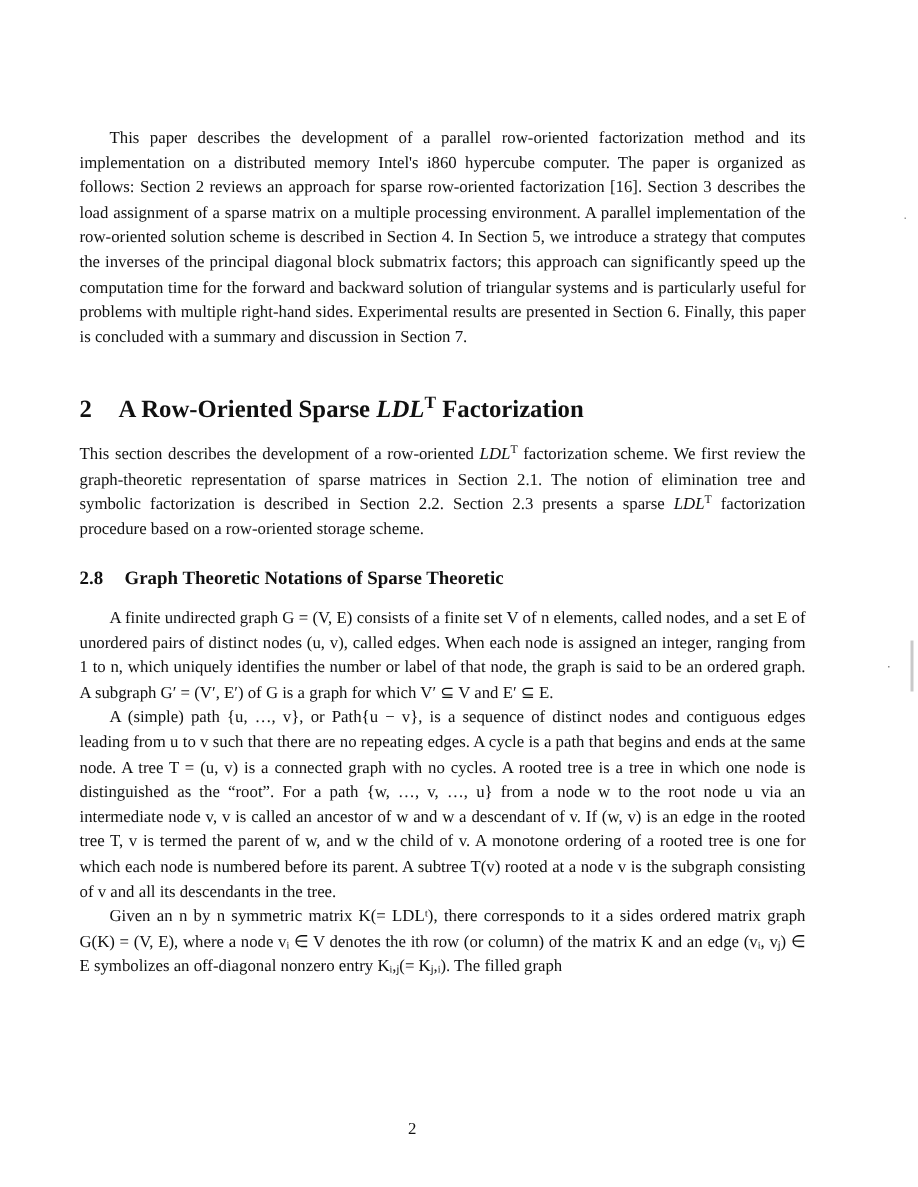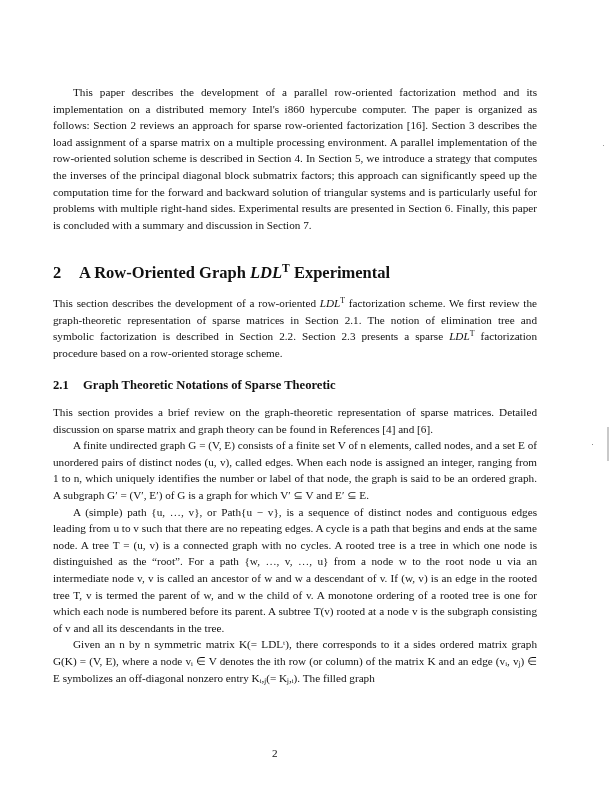--- a/index.html
+++ b/index.html
@@ -25,33 +25,32 @@
 </head>
 <body>
 
 <div class="page">
 
   <div class="text" style="top:72px;">
     <p class="p indent">This paper describes the development of a parallel row-oriented factorization method and its implementation on a distributed memory Intel's i860 hypercube computer. The paper is organized as follows: Section 2 reviews an approach for sparse row-oriented factorization [16]. Section 3 describes the load assignment of a sparse matrix on a multiple processing environment. A parallel implementation of the row-oriented solution scheme is described in Section 4. In Section 5, we introduce a strategy that computes the inverses of the principal diagonal block submatrix factors; this approach can significantly speed up the computation time for the forward and backward solution of triangular systems and is particularly useful for problems with multiple right-hand sides. Experimental results are presented in Section 6. Finally, this paper is concluded with a summary and discussion in Section 7.</p>
   </div>
 
   <div class="h2">
-    <span class="num">2</span><span>A Row-Oriented Graph </span><i>LDL</i><sup>T</sup><span> Experimental</span>
+    <span class="num">2</span><span>A Row-Oriented Sparse </span><i>LDL</i><sup>T</sup><span> Factorization</span>
   </div>
 
   <div class="text" style="top:283px;">
     <p class="p"><span>This section describes the development of a row-oriented </span><i>LDL</i><sup>T</sup><span> factorization scheme. We first review the graph-theoretic representation of sparse matrices in Section 2.1. The notion of elimination tree and symbolic factorization is described in Section 2.2. Section 2.3 presents a sparse </span><i>LDL</i><sup>T</sup><span> factorization procedure based on a row-oriented storage scheme.</span></p>
   </div>
 
   <div class="h3">
-    <span class="num">2.1</span><span>Graph Theoretic Notations of Sparse Theoretic</span>
+    <span class="num">2.8</span><span>Graph Theoretic Notations of Sparse Theoretic</span>
   </div>
 
   <div class="text" style="top:392px;">
-    <p class="p">This section provides a brief review on the graph-theoretic representation of sparse matrices. Detailed discussion on sparse matrix and graph theory can be found in References [4] and [6].</p>
     <p class="p indent">A finite undirected graph G = (V, E) consists of a finite set V of n elements, called nodes, and a set E of unordered pairs of distinct nodes (u, v), called edges. When each node is assigned an integer, ranging from 1 to n, which uniquely identifies the number or label of that node, the graph is said to be an ordered graph. A subgraph G′ = (V′, E′) of G is a graph for which V′ ⊆ V and E′ ⊆ E.</p>
     <p class="p indent">A (simple) path {u, …, v}, or Path{u − v}, is a sequence of distinct nodes and contiguous edges leading from u to v such that there are no repeating edges. A cycle is a path that begins and ends at the same node. A tree T = (u, v) is a connected graph with no cycles. A rooted tree is a tree in which one node is distinguished as the “root”. For a path {w, …, v, …, u} from a node w to the root node u via an intermediate node v, v is called an ancestor of w and w a descendant of v. If (w, v) is an edge in the rooted tree T, v is termed the parent of w, and w the child of v. A monotone ordering of a rooted tree is one for which each node is numbered before its parent. A subtree T(v) rooted at a node v is the subgraph consisting of v and all its descendants in the tree.</p>
     <p class="p indent">Given an n by n symmetric matrix K(= LDLᵗ), there corresponds to it a sides ordered matrix graph G(K) = (V, E), where a node vᵢ ∈ V denotes the ith row (or column) of the matrix K and an edge (vᵢ, vⱼ) ∈ E symbolizes an off-diagonal nonzero entry Kᵢ,ⱼ(= Kⱼ,ᵢ). The filled graph</p>
   </div>
 
   <div class="pagenum">2</div>
 
   <div class="scanmark"></div>
   <div class="scandot"></div>
   <div class="scandot2"></div>

